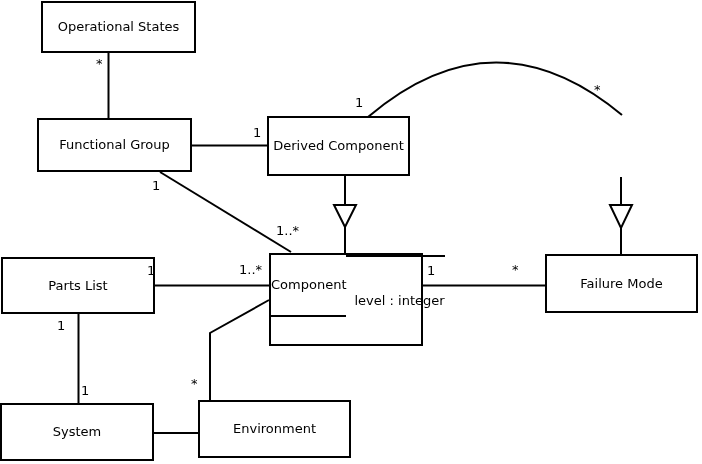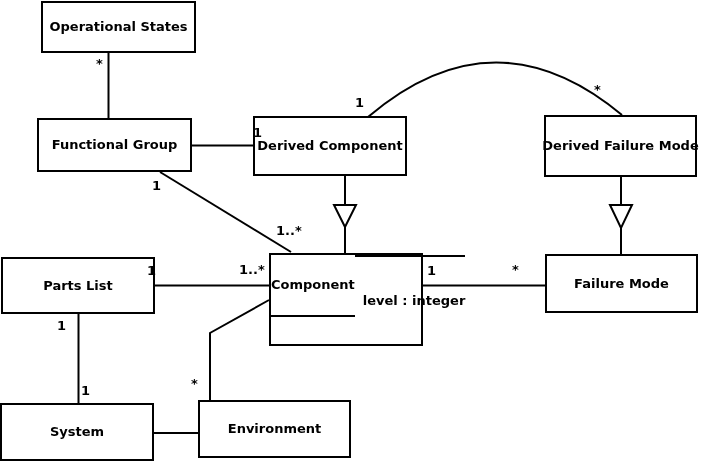--- a/index.html
+++ b/index.html
@@ -8,21 +8,20 @@
     background: #ffffff;
   }
   .canvas {
     position: relative;
     width: 702px;
     height: 464px;
     background: #ffffff;
     font-family: "DejaVu Sans", "Liberation Sans", sans-serif;
     color: #000000;
     overflow: hidden;
-    font-weight: bold;
   }
   svg.wires {
     position: absolute;
     left: 0;
     top: 0;
     width: 702px;
     height: 464px;
     z-index: 1;
   }
   .uml-class {
@@ -100,27 +99,24 @@
   </svg>
 
   <div class="uml-class" style="left:41px; top:1px; width:155px; height:52px;">
     <span>Operational States</span>
   </div>
 
   <div class="uml-class" style="left:37px; top:118px; width:155px; height:54px;">
     <span>Functional Group</span>
   </div>
 
-  <div class="uml-class" style="left:253px; top:116px; width:154px; height:60px;">
+  <div class="uml-class" style="left:267px; top:116px; width:143px; height:60px;">
     <span>Derived Component</span>
   </div>
 
-  <div class="uml-class" style="left:544px; top:115px; width:153px; height:62px;">
-    <span>Derived Failure Mode</span>
-  </div>
 
   <div class="uml-class" style="left:1px; top:257px; width:154px; height:57px;">
     <span>Parts List</span>
   </div>
 
   <div class="uml-class two-compartments" style="left:269px; top:253px; width:154px; height:93px;">
     <div class="uml-title-compartment">
       <span>Component</span>
     </div>
     <div class="uml-attr-compartment">

